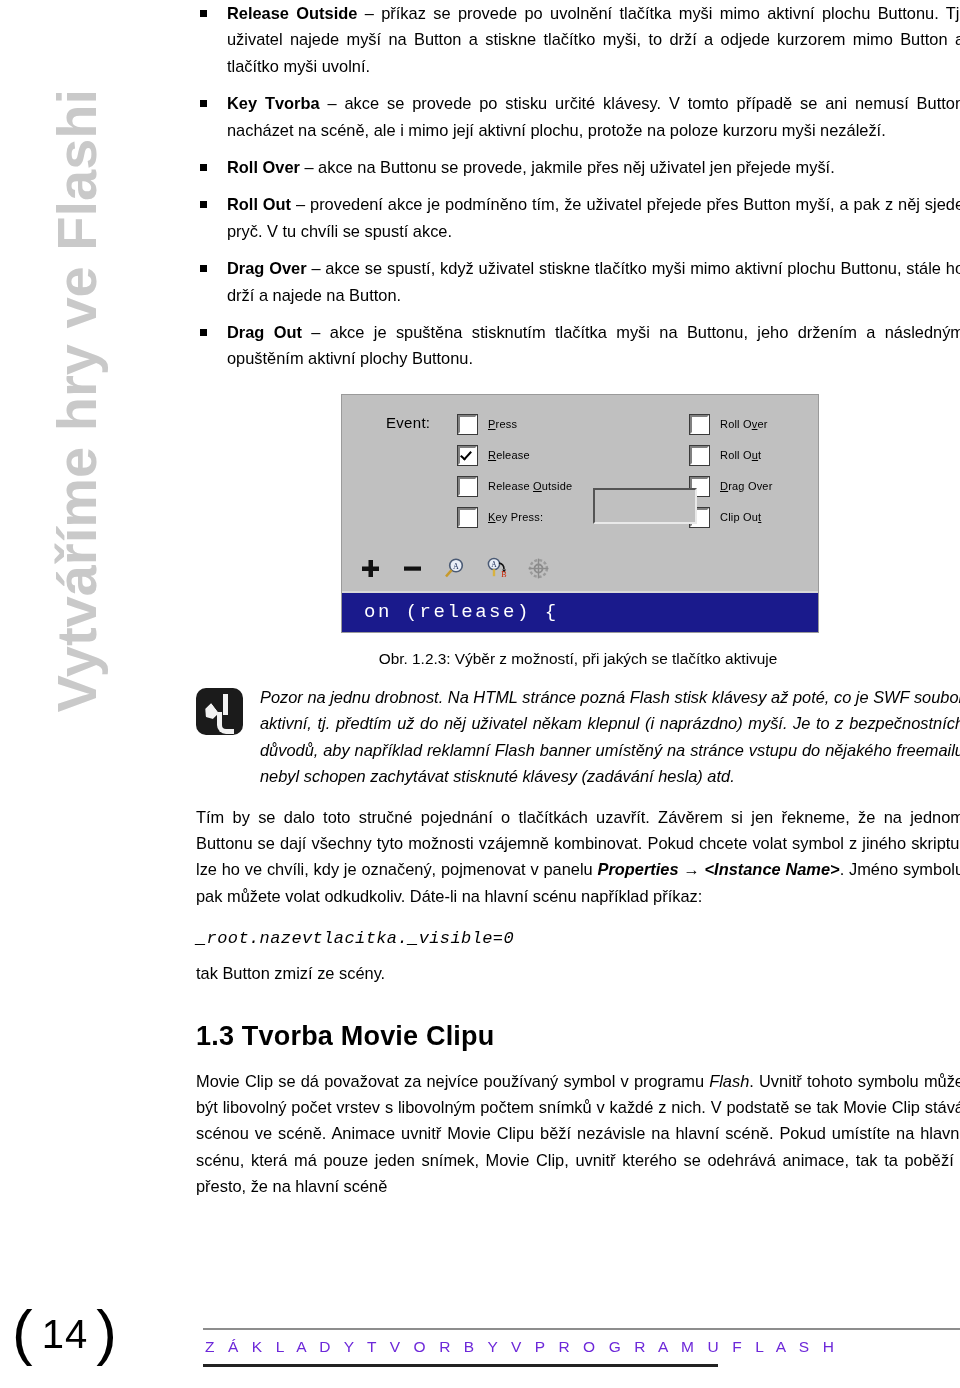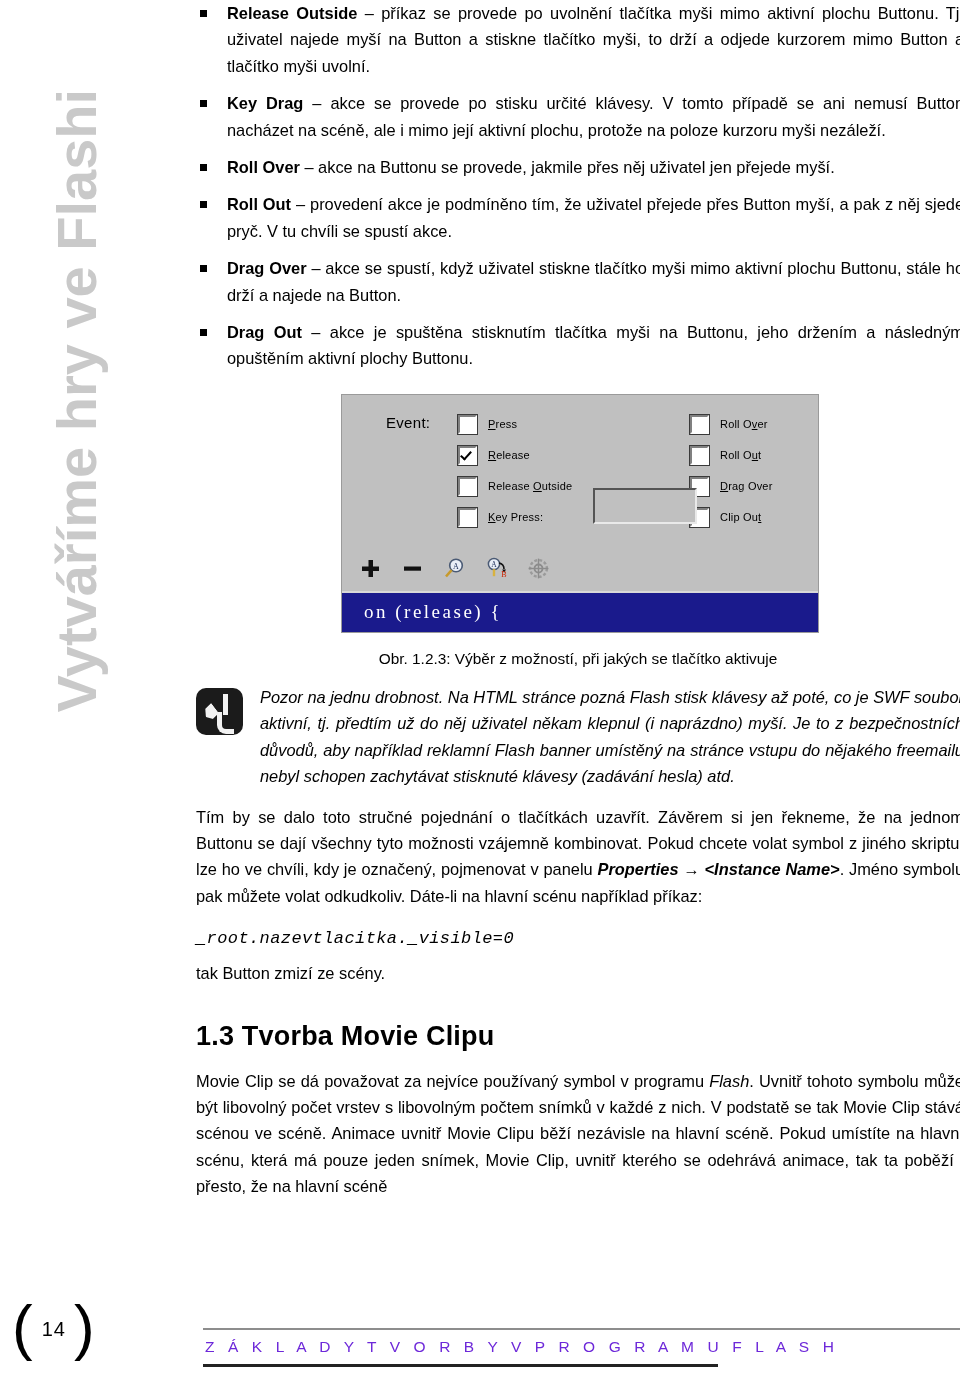--- a/index.html
+++ b/index.html
@@ -166,21 +166,21 @@
   .tool {
     width: 25px;
     height: 25px;
     display: flex;
     align-items: center;
     justify-content: center;
   }
   .code-bar {
     background: #1a1a8c;
     color: #ffffff;
-    font-family: Liberation Serif, serif;
+    font-family: Liberation Mono, monospace;
     font-size: 19px;
     letter-spacing: 2.5px;
     padding: 8px 0 9px 22px;
     border-top: 2px solid #d8d8d8;
   }
 
   
   .caption {
     text-align: center;
     font-size: 15.4px;
@@ -281,22 +281,22 @@
     align-items: center;
   }
   .pagenum .brk {
     font-size: 62px;
     font-weight: 300;
     line-height: 34px;
     position: relative;
     top: -3px;
   }
   .pagenum .num {
-    margin: 8px 8px;
-    font-size: 20px;
+    margin: 2px 8px;
+    font-size: 40px;
   }
   .footrule-top {
     position: absolute;
     left: 203px;
     top: 20px;
     width: 757px;
     height: 2px;
     background: #8d8d8d;
   }
   .footrule-bot {
@@ -321,21 +321,21 @@
 
 <div class="side-title">Vytváříme hry ve Flashi</div>
 
 <div class="content">
 
   <ul class="bullets">
     <li>
       <span class="term">Release Outside</span><span> – příkaz se provede po uvolnění tlačítka myši mimo aktivní plochu Buttonu. Tj. uživatel najede myší na Button a stiskne tlačítko myši, to drží a odjede kurzorem mimo Button a tlačítko myši uvolní.</span>
     </li>
     <li>
-      <span class="term">Key Drag</span><span> – akce se provede po stisku určité klávesy. V tomto případě se ani nemusí Button nacházet na scéně, ale i mimo její aktivní plochu, protože na poloze kurzoru myši nezáleží.</span>
+      <span class="term">Key Tvorba</span><span> – akce se provede po stisku určité klávesy. V tomto případě se ani nemusí Button nacházet na scéně, ale i mimo její aktivní plochu, protože na poloze kurzoru myši nezáleží.</span>
     </li>
     <li>
       <span class="term">Roll Over</span><span> – akce na Buttonu se provede, jakmile přes něj uživatel jen přejede myší.</span>
     </li>
     <li>
       <span class="term">Roll Out</span><span> – provedení akce je podmíněno tím, že uživatel přejede přes Button myší, a pak z něj sjede pryč. V tu chvíli se spustí akce.</span>
     </li>
     <li>
       <span class="term">Drag Over</span><span> – akce se spustí, když uživatel stiskne tlačítko myši mimo aktivní plochu Buttonu, stále ho drží a najede na Button.</span>
     </li>

